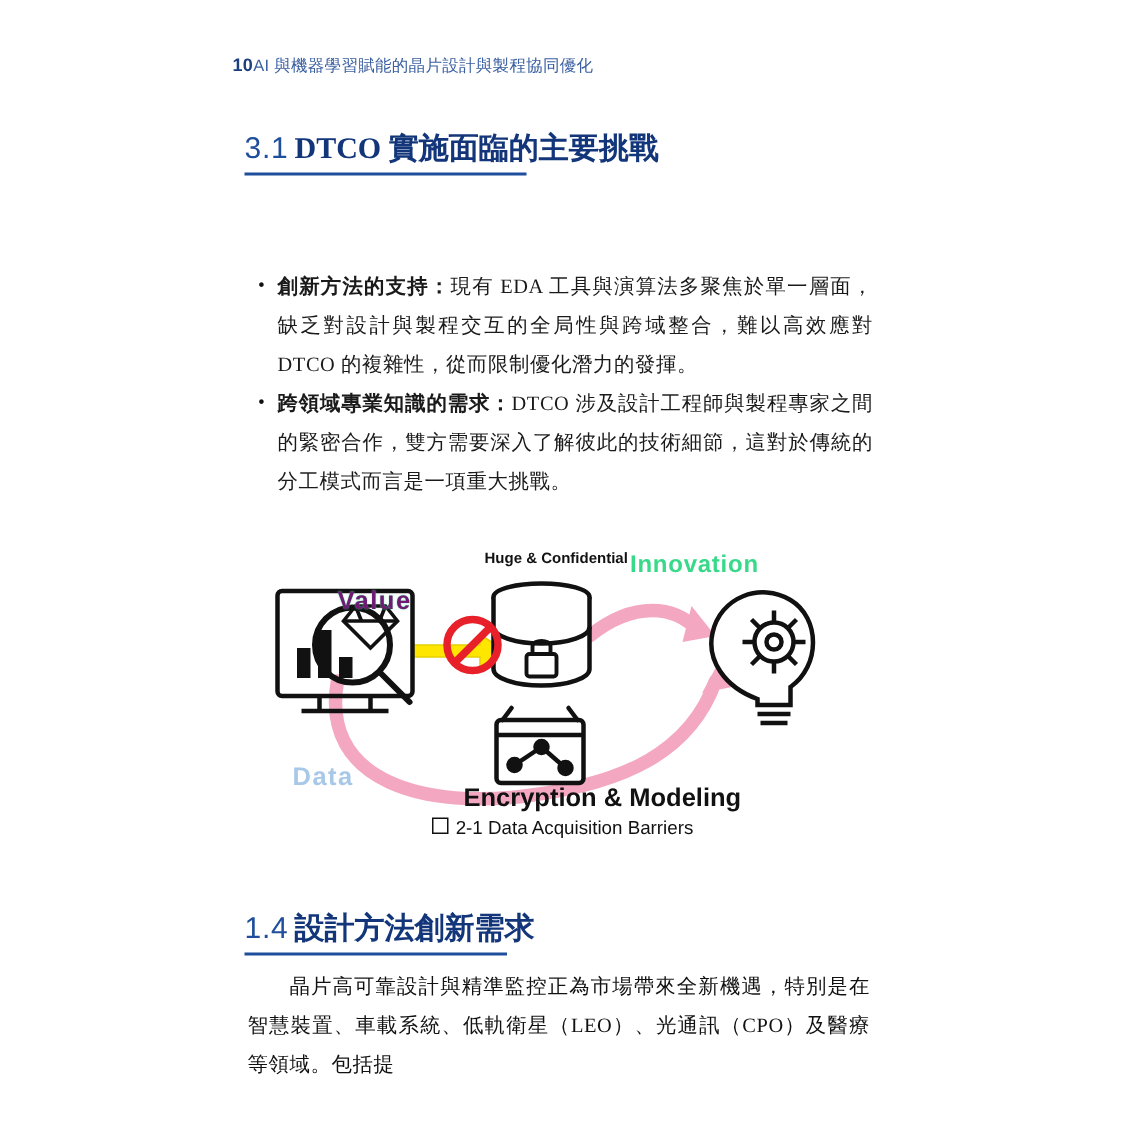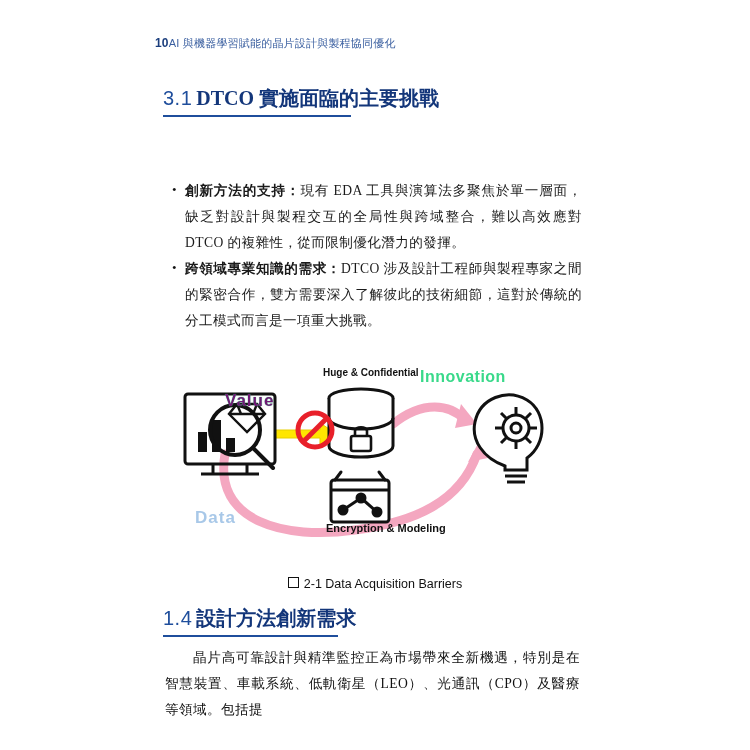--- a/index.html
+++ b/index.html
@@ -128,21 +128,20 @@
   }
   .fig-caption {
     position: absolute;
     left: 165px;
     top: 545px;
     width: 420px;
     text-align: center;
     font-size: 12.5px;
     font-family: "Liberation Sans", sans-serif;
     color: #111;
-    margin-top: 32px;
   }
   .fig-caption .cap-icon {
     display: inline-block;
     width: 9px;
     height: 9px;
     border: 1.5px solid #111;
     margin-right: 5px;
     vertical-align: 0px;
   }
 
@@ -172,22 +171,22 @@
     color: #39d98a;
     letter-spacing: 0.5px;
   }
   .lbl-huge {
     left: 158px; top: 5px;
     font-size: 10px;
     color: #111;
     letter-spacing: 0px;
   }
   .lbl-enc {
-    left: 161px; top: 160px;
-    font-size: 11px;
+    left: 144px; top: 160px;
+    font-size: 17px;
     color: #111;
   }
 </style>
 </head>
 <body>
 
 <div class="page">
 
   <div class="runhead">
     <span class="pagenum">10</span><span class="htext">AI 與機器學習賦能的晶片設計與製程協同優化</span>

